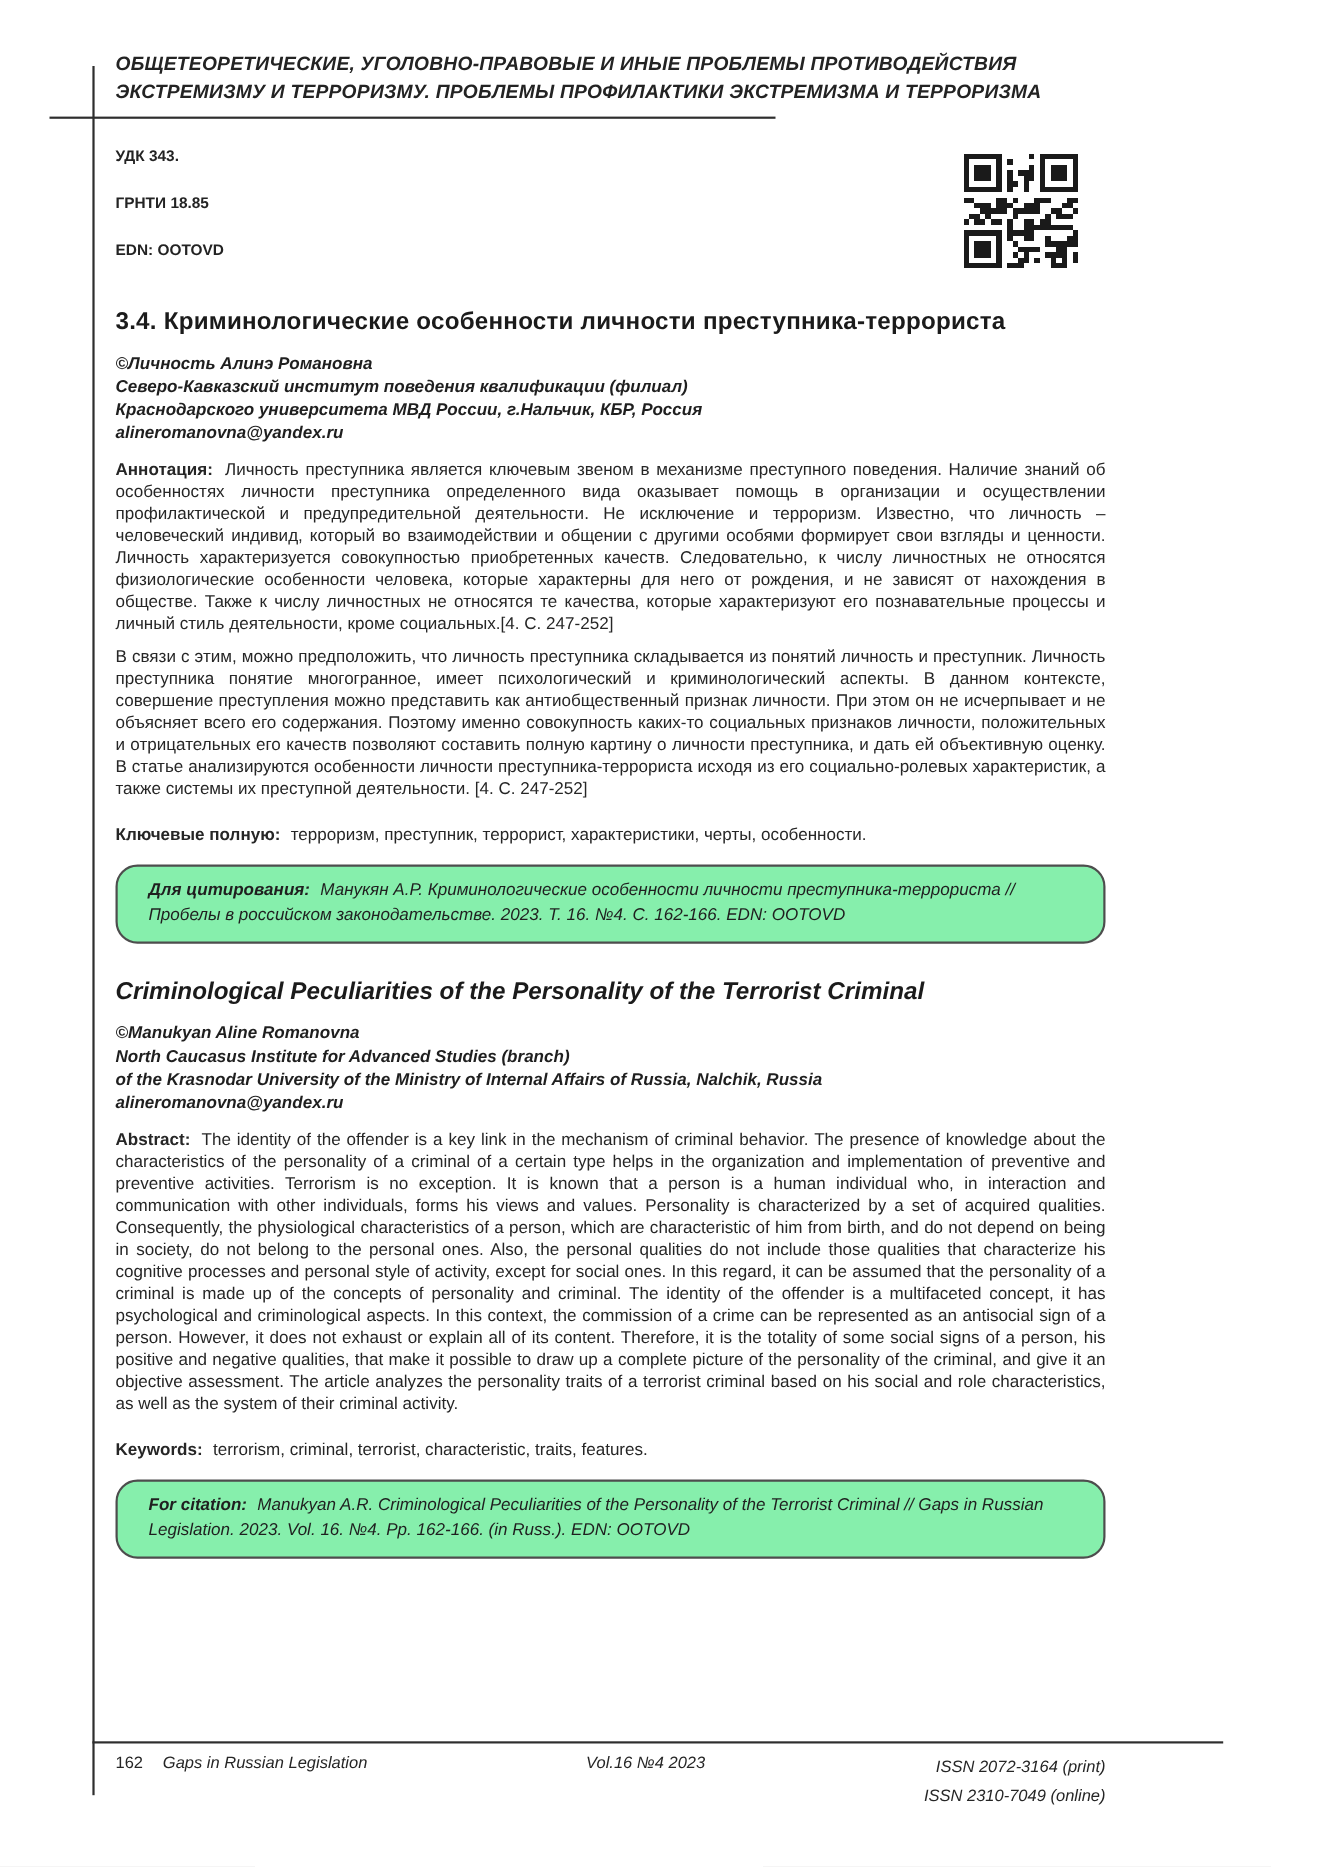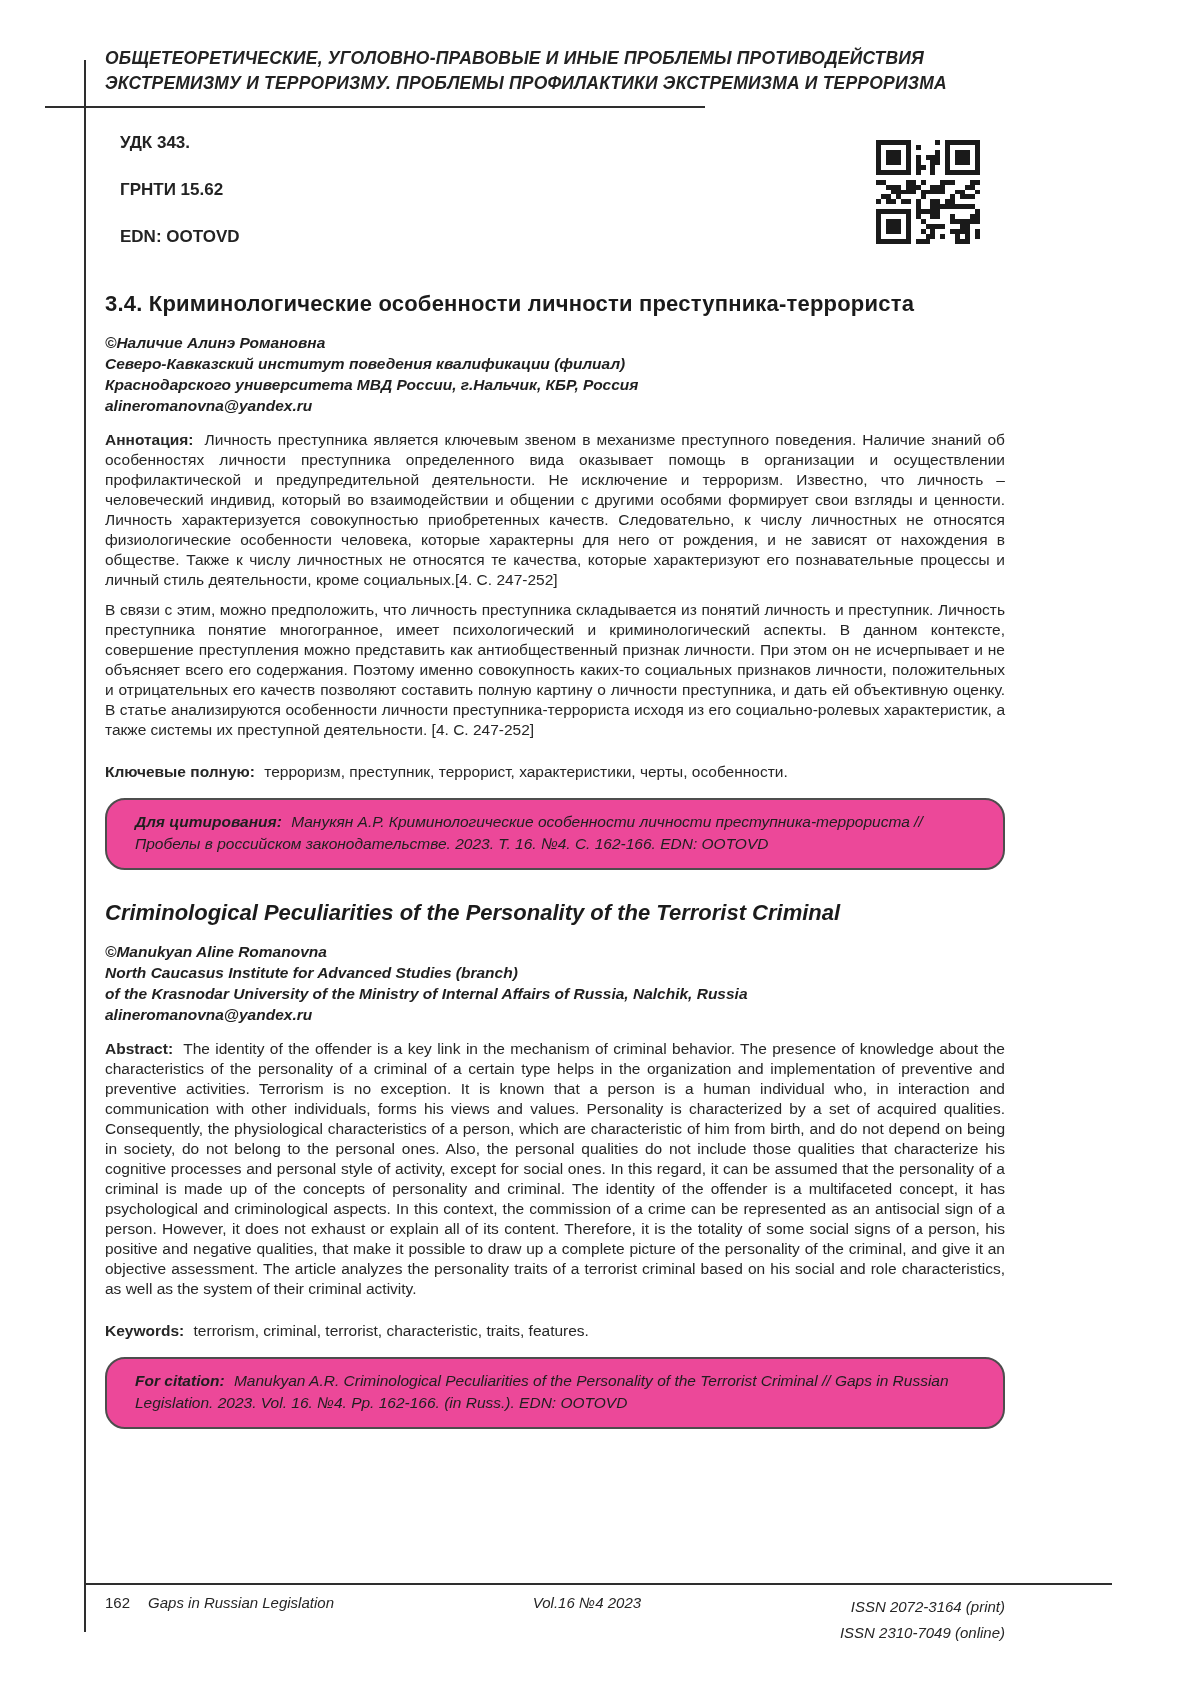--- a/index.html
+++ b/index.html
@@ -18,21 +18,21 @@
   .rule-footer{position:absolute;left:84px;top:1583px;width:1028px;height:2px;background:#2e2e2e;}
 
   .content{position:absolute;left:105px;top:0;width:900px;}
 
   .rubric{
     margin-top:46px;width:860px;
     font-size:17.5px;font-weight:bold;font-style:italic;
     line-height:1.45;letter-spacing:.2px;color:#232323;
   }
   .codes{margin-top:36px;}
-  .codes p{margin:0 15px 27px;font-size:17px;font-weight:bold;color:#232323;}
+  .codes p{margin:0 0 27px;font-size:14px;font-weight:bold;color:#232323;}
 
   .qr{position:absolute;left:876px;top:140px;width:104px;height:104px;}
   .qr svg{width:100%;height:100%;}
 
   .title-ru{
     margin:44px 0 0;font-size:22px;font-weight:bold;color:#1b1b1b;letter-spacing:.2px;
   }
   .authors{margin-top:15px;font-size:15.5px;font-weight:bold;font-style:italic;line-height:21px;}
   .authors div{margin:0;}
 
@@ -40,21 +40,21 @@
     font-size:15.5px;line-height:20px;color:#262626;margin:0;
   }
   .just{text-align:justify;}
   .lbl{font-weight:bold;margin-right:5px;}
   .mt14{margin-top:14px;}
   .mt10{margin-top:10px;}
   .mt22{margin-top:22px;}
 
   .cite-box{
     margin-top:16px;
-    background:#ec4899;
+    background:#86efac;
     border:2px solid #4d4d4d;
     border-radius:20px;
     padding:11px 30px 13px 28px;
     box-sizing:border-box;
     width:900px;
   }
   .cite-box p{margin:0;font-size:15.5px;font-style:italic;line-height:22px;color:#1f1f1f;text-align:left;}
 
   .title-en{
     margin:30px 0 0;font-size:22px;font-weight:bold;font-style:italic;color:#1b1b1b;
@@ -214,28 +214,28 @@
         </g>
       </svg>
   </div>
 
   <div class="content">
 
     <div class="rubric">ОБЩЕТЕОРЕТИЧЕСКИЕ, УГОЛОВНО-ПРАВОВЫЕ И ИНЫЕ ПРОБЛЕМЫ ПРОТИВОДЕЙСТВИЯ ЭКСТРЕМИЗМУ И ТЕРРОРИЗМУ. ПРОБЛЕМЫ ПРОФИЛАКТИКИ ЭКСТРЕМИЗМА И ТЕРРОРИЗМА</div>
 
     <div class="codes">
       <p>УДК 343.</p>
-      <p>ГРНТИ 15.62</p>
+      <p>ГРНТИ 18.85</p>
       <p>EDN: OOTOVD</p>
     </div>
 
     <h1 class="title-ru">3.4. Криминологические особенности личности преступника-террориста</h1>
 
     <div class="authors">
-      <div>©Наличие Алинэ Романовна</div>
+      <div>©Личность Алинэ Романовна</div>
       <div>Северо-Кавказский институт поведения квалификации (филиал)</div>
       <div>Краснодарского университета МВД России, г.Нальчик, КБР, Россия</div>
       <div>alineromanovna@yandex.ru</div>
     </div>
 
     <p class="body just mt14">
       <b class="lbl">Аннотация:</b>
       <span>Личность преступника является ключевым звеном в механизме преступного поведения. Наличие знаний об особенностях личности преступника определенного вида оказывает помощь в организации и осуществлении профилактической и предупредительной деятельности. Не исключение и терроризм. Известно, что личность – человеческий индивид, который во взаимодействии и общении с другими особями формирует свои взгляды и ценности. Личность характеризуется совокупностью приобретенных качеств. Следовательно, к числу личностных не относятся физиологические особенности человека, которые характерны для него от рождения, и не зависят от нахождения в обществе. Также к числу личностных не относятся те качества, которые характеризуют его познавательные процессы и личный стиль деятельности, кроме социальных.[4. С. 247-252]</span>
     </p>
 

